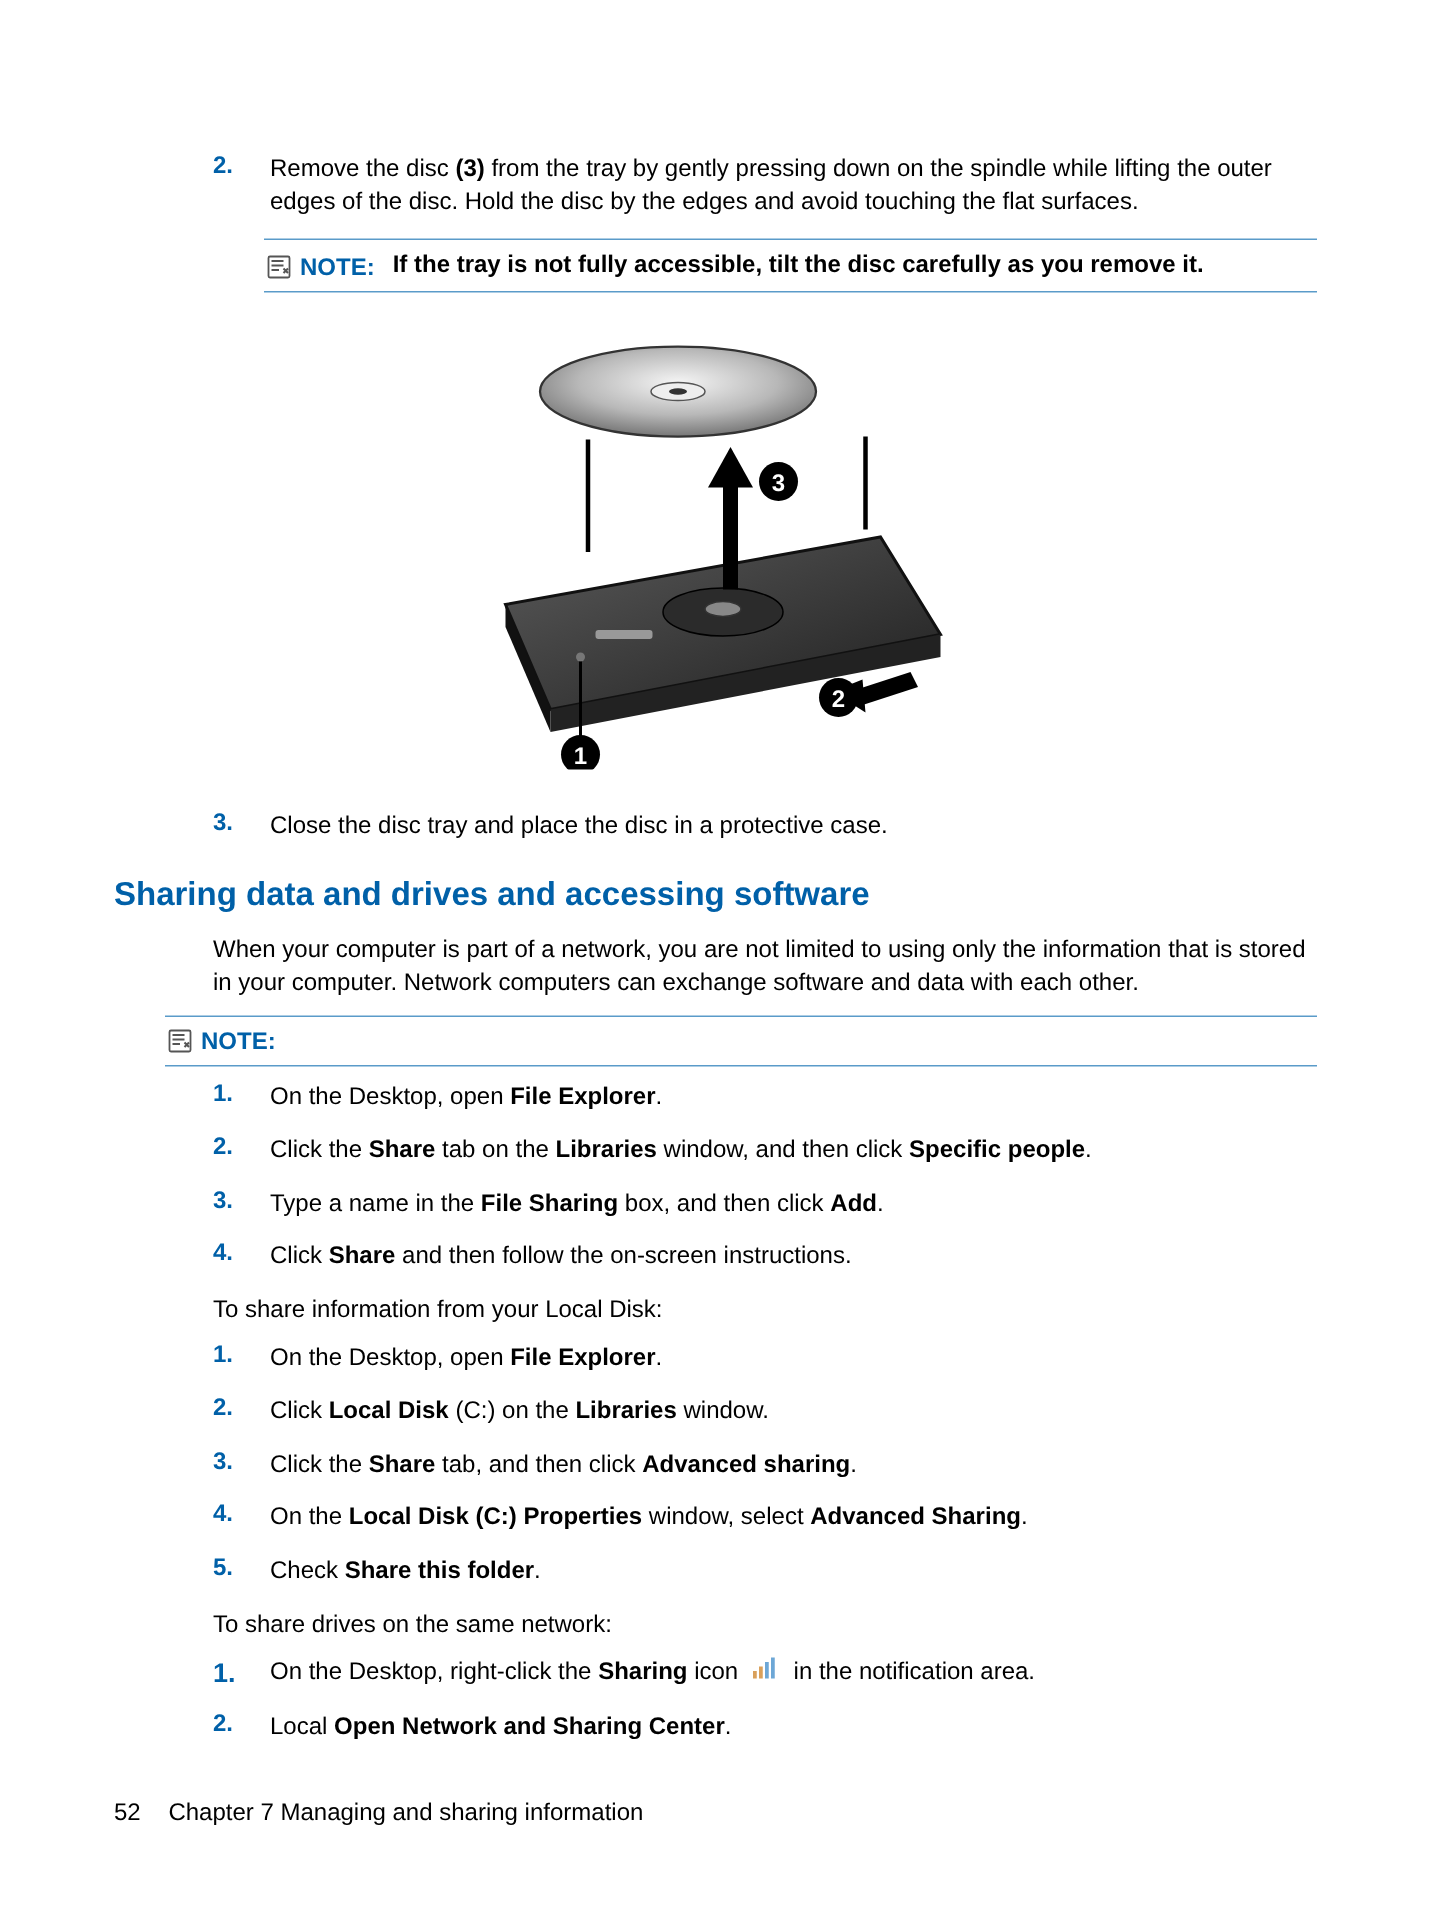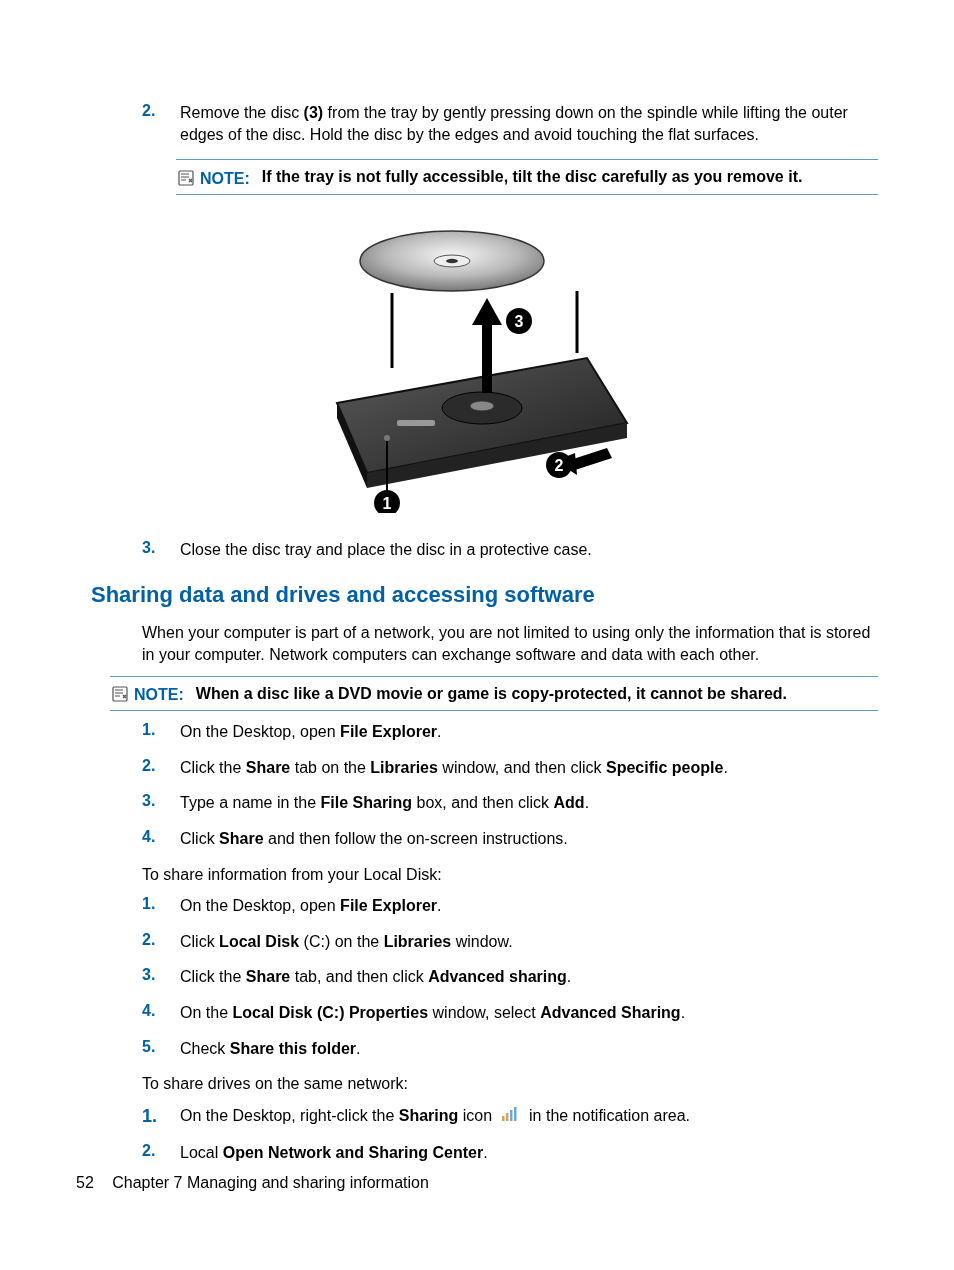--- a/index.html
+++ b/index.html
@@ -72,30 +72,30 @@
     margin: 18px 0 22px 0;
   }
   .figure svg {
     width: 360px;
     height: 300px;
   }
   h2.section {
     color: #0060a8;
     font-weight: bold;
     font-size: 22px;
-    margin: 22px 0 14px 15px;
+    margin: 22px 0 14px 0;
   }
   p.body {
     margin: 6px 0 10px 66px;
     line-height: 1.35;
   }
   .bold { font-weight: bold; }
   .footer {
     position: absolute;
-    bottom: 78px;
+    bottom: 52px;
     left: 76px;
     font-size: 16px;
   }
   .footer .num { margin-right: 14px; }
   .wireless-icon {
     display: inline-block;
     vertical-align: middle;
     margin: 0 4px;
   }
 </style>
@@ -188,21 +188,20 @@
     <hr class="note-hr">
     <div class="note-row">
       <span class="note-icon">
         <svg viewBox="0 0 20 20">
             <rect x="3" y="3" width="14" height="14" rx="1" fill="none" stroke="#555" stroke-width="1.2"></rect>
             <path d="M5 6 h8 M5 9 h8 M5 12 h5" stroke="#555" stroke-width="1.2"></path>
             <path d="M13 11 l3 3 M13 14 l3 -3" stroke="#555" stroke-width="1.4"></path>
           </svg>
       </span>
       <span class="note-label">NOTE:</span>
-      <span class="note-text">When a disc like a DVD movie or game is copy-protected, it cannot be shared.</span>
     </div>
     <hr class="note-hr">
   </div>
 
 
   <div class="ol-item indent1">
     <div class="ol-num">1.</div>
     <div class="ol-body"><span>On the Desktop, open </span><span class="bold">File Explorer</span><span>.</span></div>
   </div>
   <div class="ol-item indent1">

